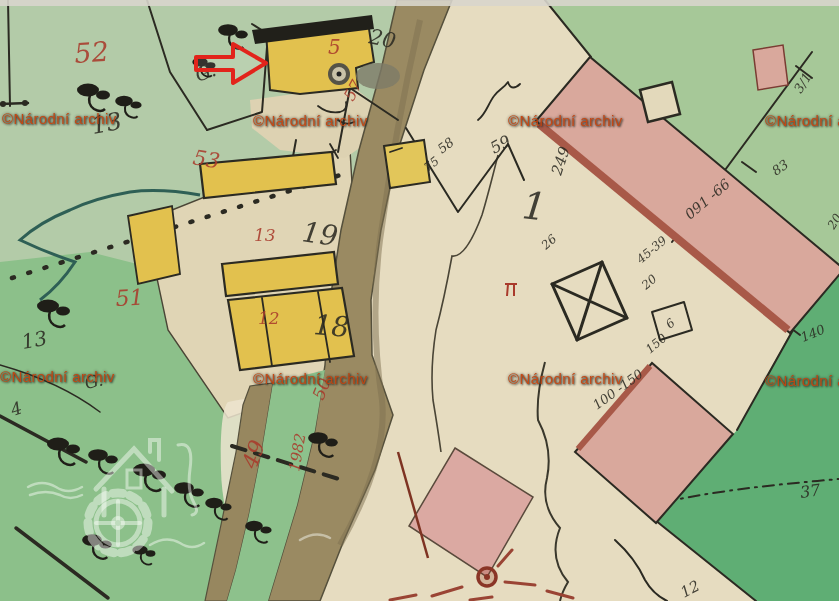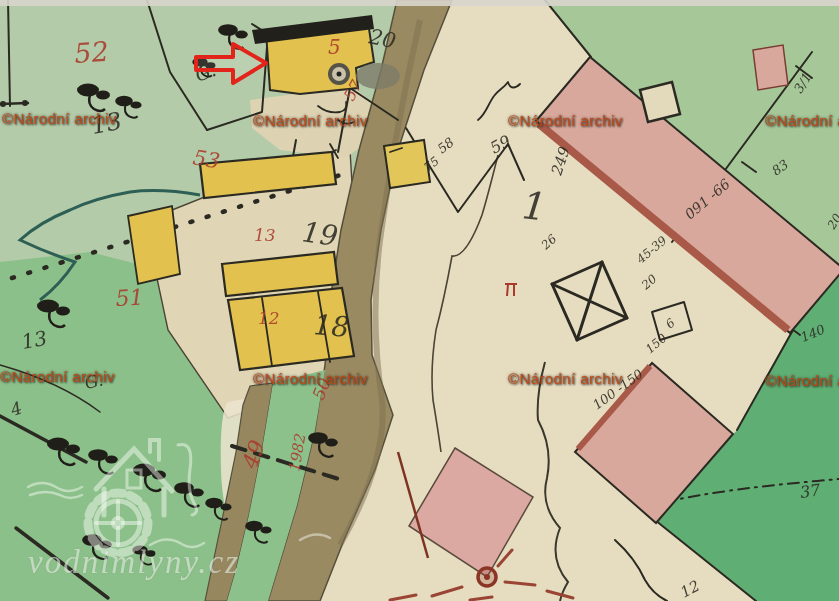--- a/index.html
+++ b/index.html
@@ -204,14 +204,13 @@
 
   <div class="wm" style="left:2px;top:110px">©Národní archiv</div>
   <div class="wm" style="left:253px;top:112px">©Národní archiv</div>
   <div class="wm" style="left:508px;top:112px">©Národní archiv</div>
   <div class="wm" style="left:765px;top:112px">©Národní archiv</div>
   <div class="wm" style="left:0px;top:368px">©Národní archiv</div>
   <div class="wm" style="left:253px;top:370px">©Národní archiv</div>
   <div class="wm" style="left:508px;top:370px">©Národní archiv</div>
   <div class="wm" style="left:765px;top:372px">©Národní archiv</div>
 
-  <div id="logo-text">vodnimlyny.cz</div>
 </div>
 
 </body></html>

